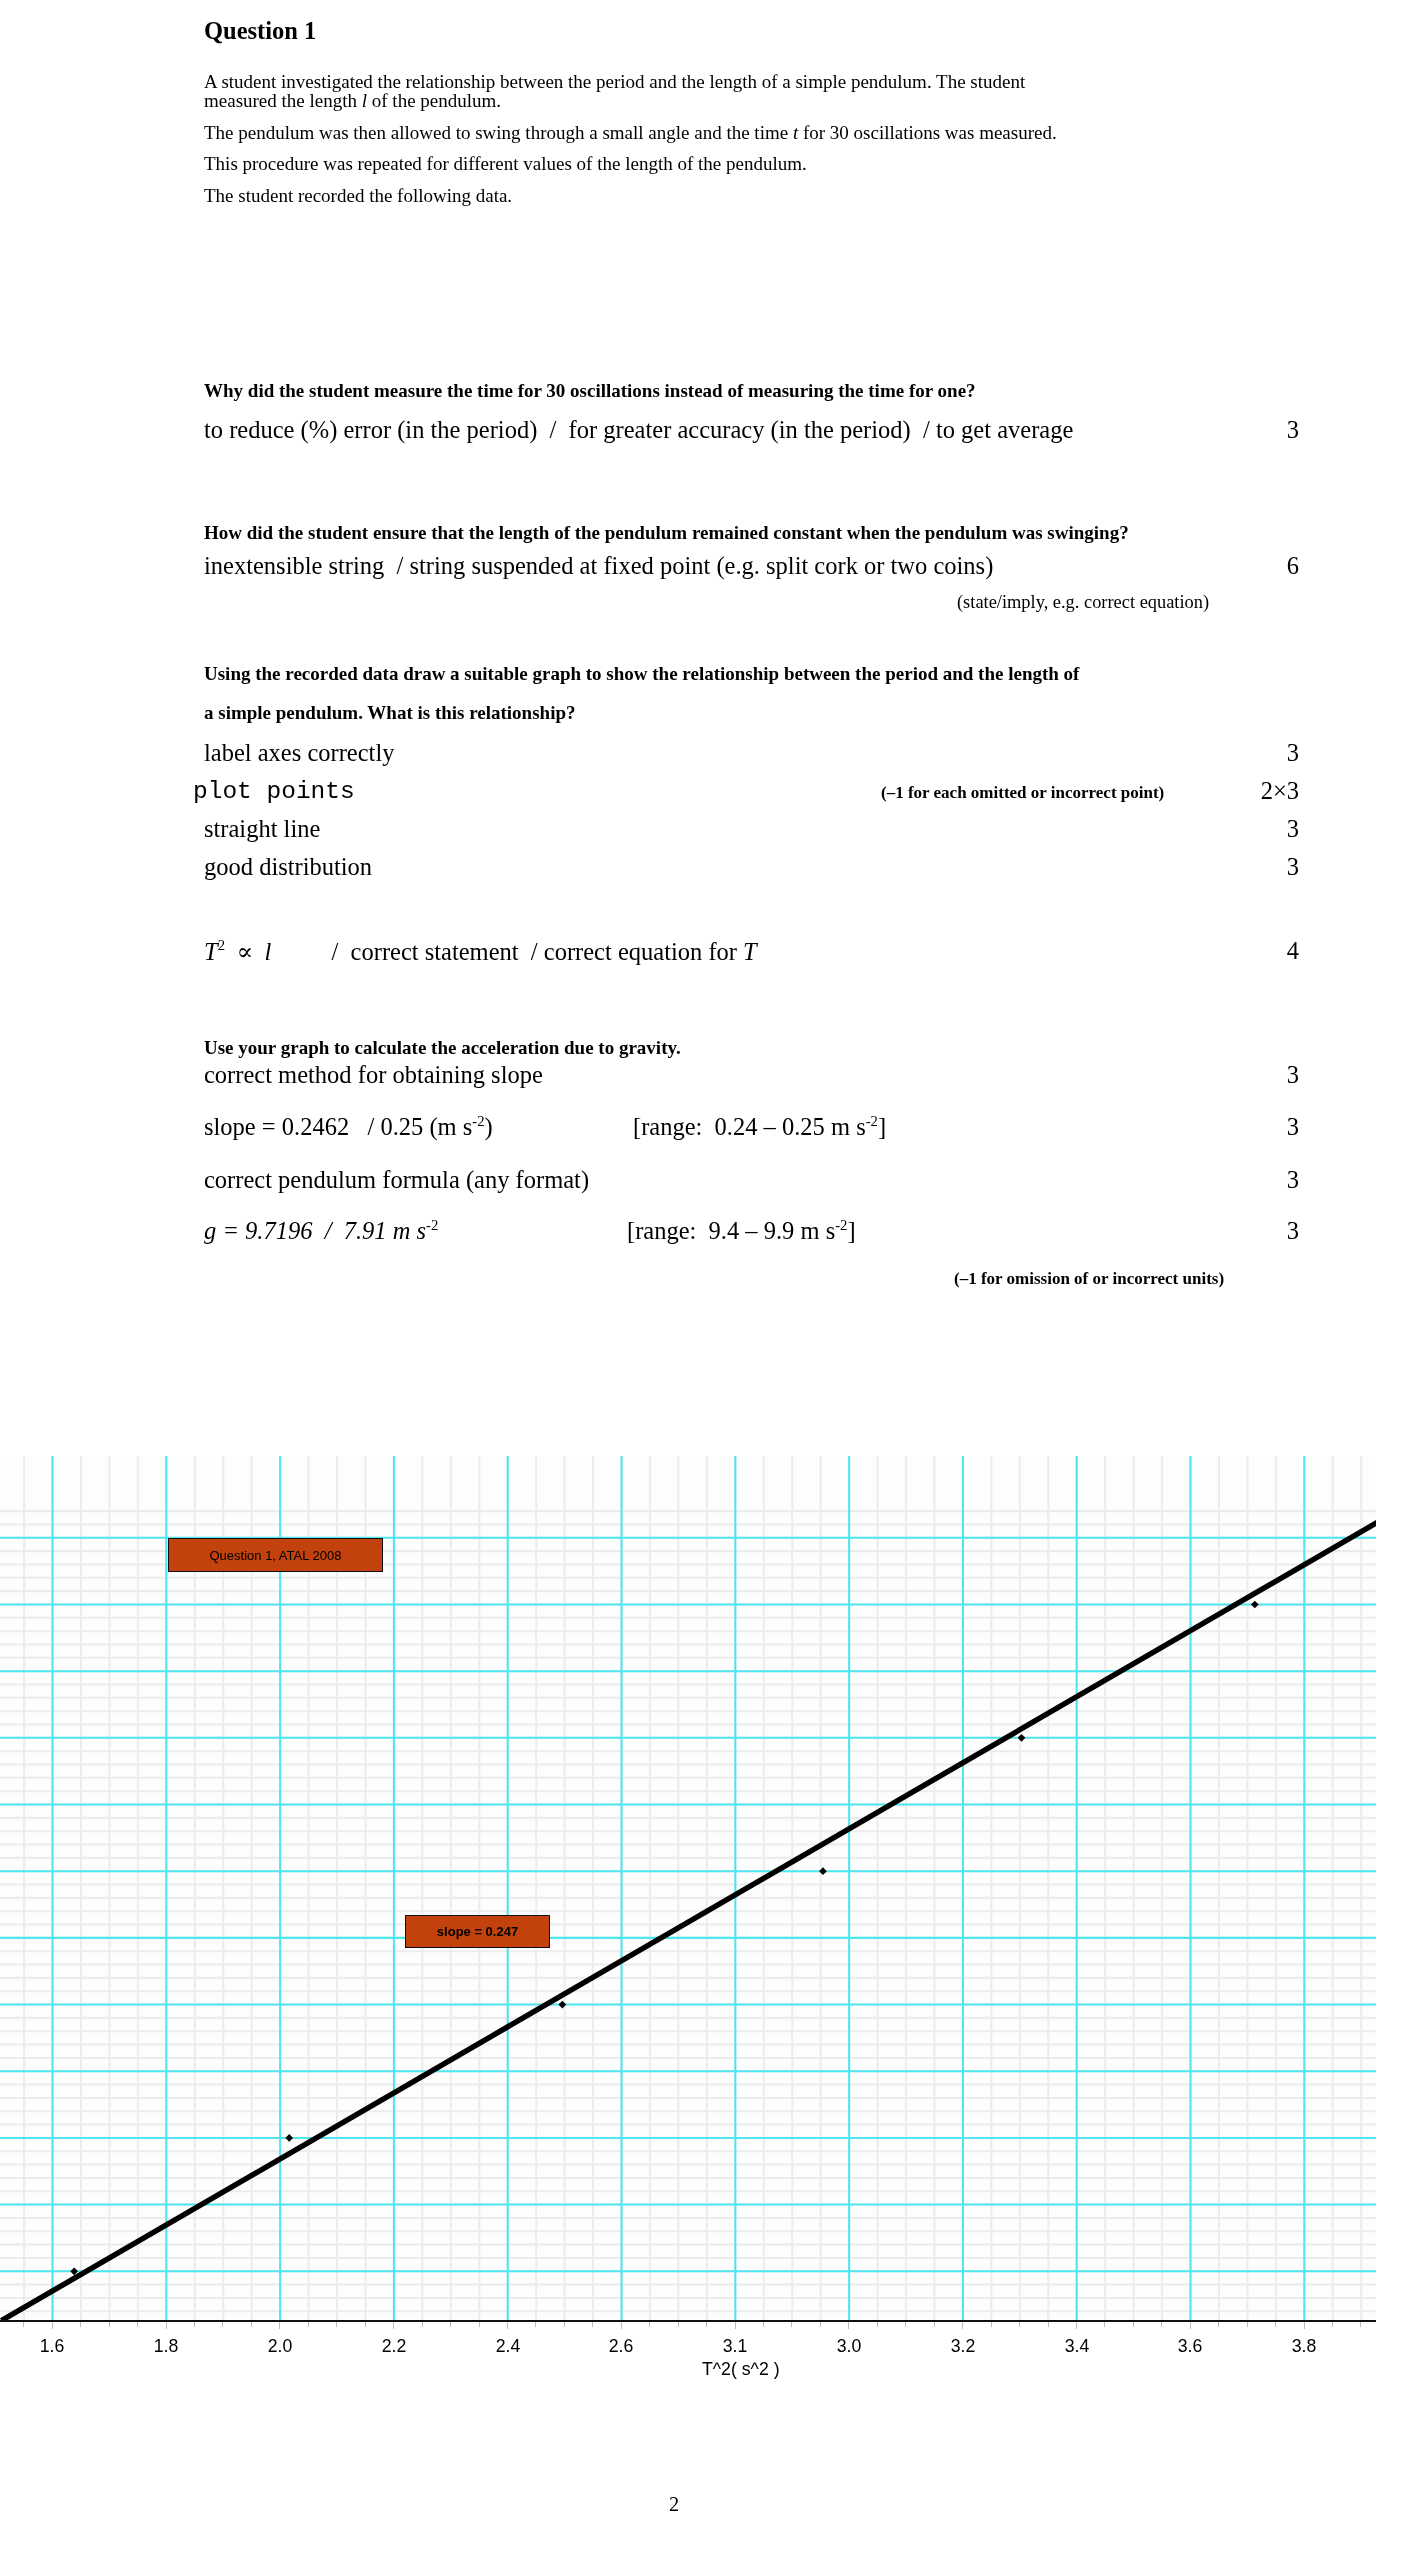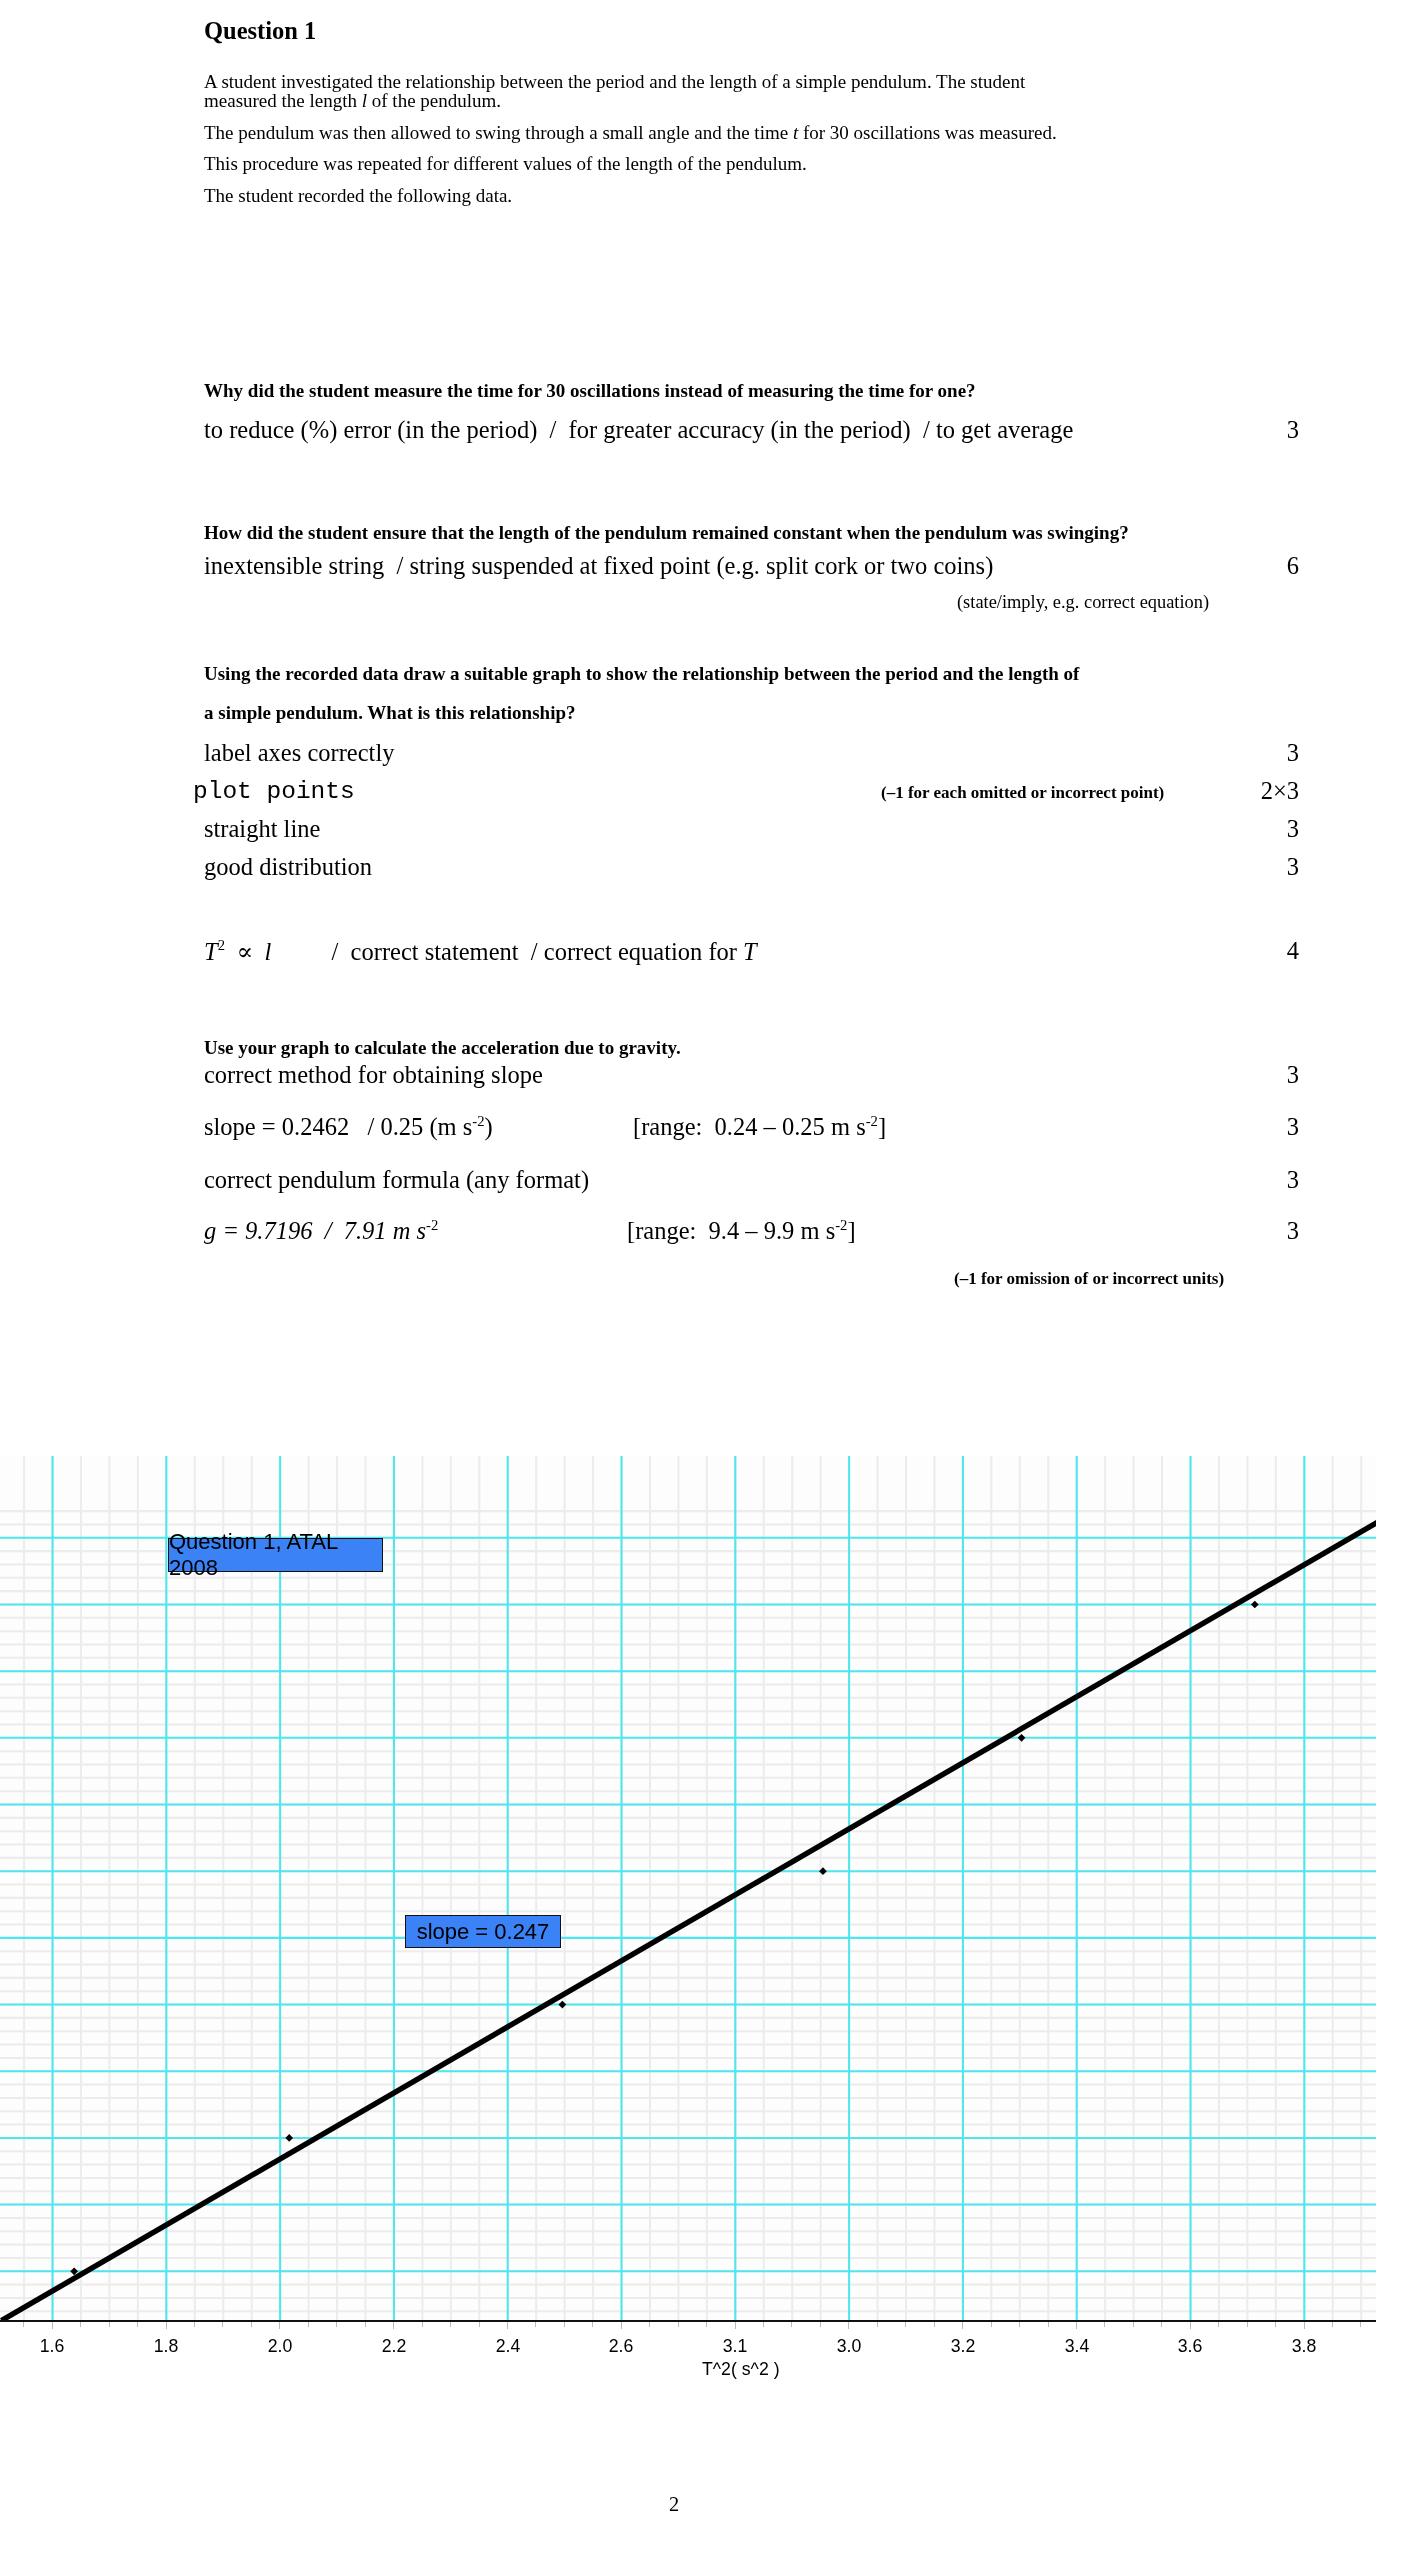--- a/index.html
+++ b/index.html
@@ -16,22 +16,22 @@
   .tc { transform:translateY(-50%); }
   sup { font-size:60%; vertical-align:super; line-height:0; }
   .it { font-style:italic; }
 
   table.data { position:absolute; left:257px; top:240px; border-collapse:collapse;
                font-size:23px; }
   table.data td { border:1.4px solid #333; height:29px; padding:0; text-align:center; line-height:27px; }
   table.data td.hdr { text-align:left; padding-left:12.3px; }
 
   #graph { position:absolute; left:0; top:1456px; width:1376px; height:865px; overflow:hidden; background:#fdfdfd; }
-  .gbox { position:absolute; background:#3b82f6; border:1.4px solid #111;
-          font-family:"Liberation Sans", "DejaVu Sans", sans-serif; font-size:22px;
+  .gbox { position:absolute; background:#c2410c; border:1.4px solid #111;
+          font-family:"Liberation Sans", "DejaVu Sans", sans-serif; font-size:13px;
           display:flex; align-items:center; justify-content:center; box-sizing:border-box; }
   .tick-label { position:absolute; font-family:"Liberation Sans", "DejaVu Sans", sans-serif;
                 font-size:17.7px; transform:translateX(-50%); top:2336px; }
   .axis-title { position:absolute; font-family:"Liberation Sans", "DejaVu Sans", sans-serif;
                 font-size:17.7px; left:702px; top:2359px; }
   .pagenum { position:absolute; left:669px; top:2493px; font-size:20.4px; }
 </style>
 </head>
 <body>
 
@@ -238,21 +238,21 @@
       <rect x="104.74519999999984" y="1193" width="8" height="8" fill="#000" transform="rotate(45 108.74519999999984 1197)"></rect>
       <rect x="420.5263999999999" y="997.1999999999998" width="8" height="8" fill="#000" transform="rotate(45 424.5263999999999 1001.1999999999998)"></rect>
       <rect x="821.5183999999999" y="801.4000000000001" width="8" height="8" fill="#000" transform="rotate(45 825.5183999999999 805.4000000000001)"></rect>
       <rect x="1204.1316" y="605.6000000000004" width="8" height="8" fill="#000" transform="rotate(45 1208.1316 609.6000000000004)"></rect>
       <rect x="1495.6861999999999" y="409.8000000000002" width="8" height="8" fill="#000" transform="rotate(45 1499.6861999999999 413.8000000000002)"></rect>
       <rect x="1838.2002" y="214" width="8" height="8" fill="#000" transform="rotate(45 1842.2002 218)"></rect>
     </svg>
 </div>
 
 <div class="gbox" style="left:168px;top:1538px;width:215px;height:34px;">Question 1, ATAL 2008</div>
-<div class="gbox" style="left:405px;top:1915px;width:156px;height:33px;">slope = 0.247</div>
+<div class="gbox" style="left:405px;top:1915px;width:145px;height:33px;font-weight:bold;">slope = 0.247</div>
 
 <div class="abs" style="left:0;top:2320px;width:1376px;height:2px;background:#111;"></div>
 <div id="tick-labels">
     <div class="tick-label" style="left: 52px;">1.6</div>
     <div class="tick-label" style="left: 166px;">1.8</div>
     <div class="tick-label" style="left: 280px;">2.0</div>
     <div class="tick-label" style="left: 394px;">2.2</div>
     <div class="tick-label" style="left: 508px;">2.4</div>
     <div class="tick-label" style="left: 621px;">2.6</div>
     <div class="tick-label" style="left: 735px;">3.1</div>

